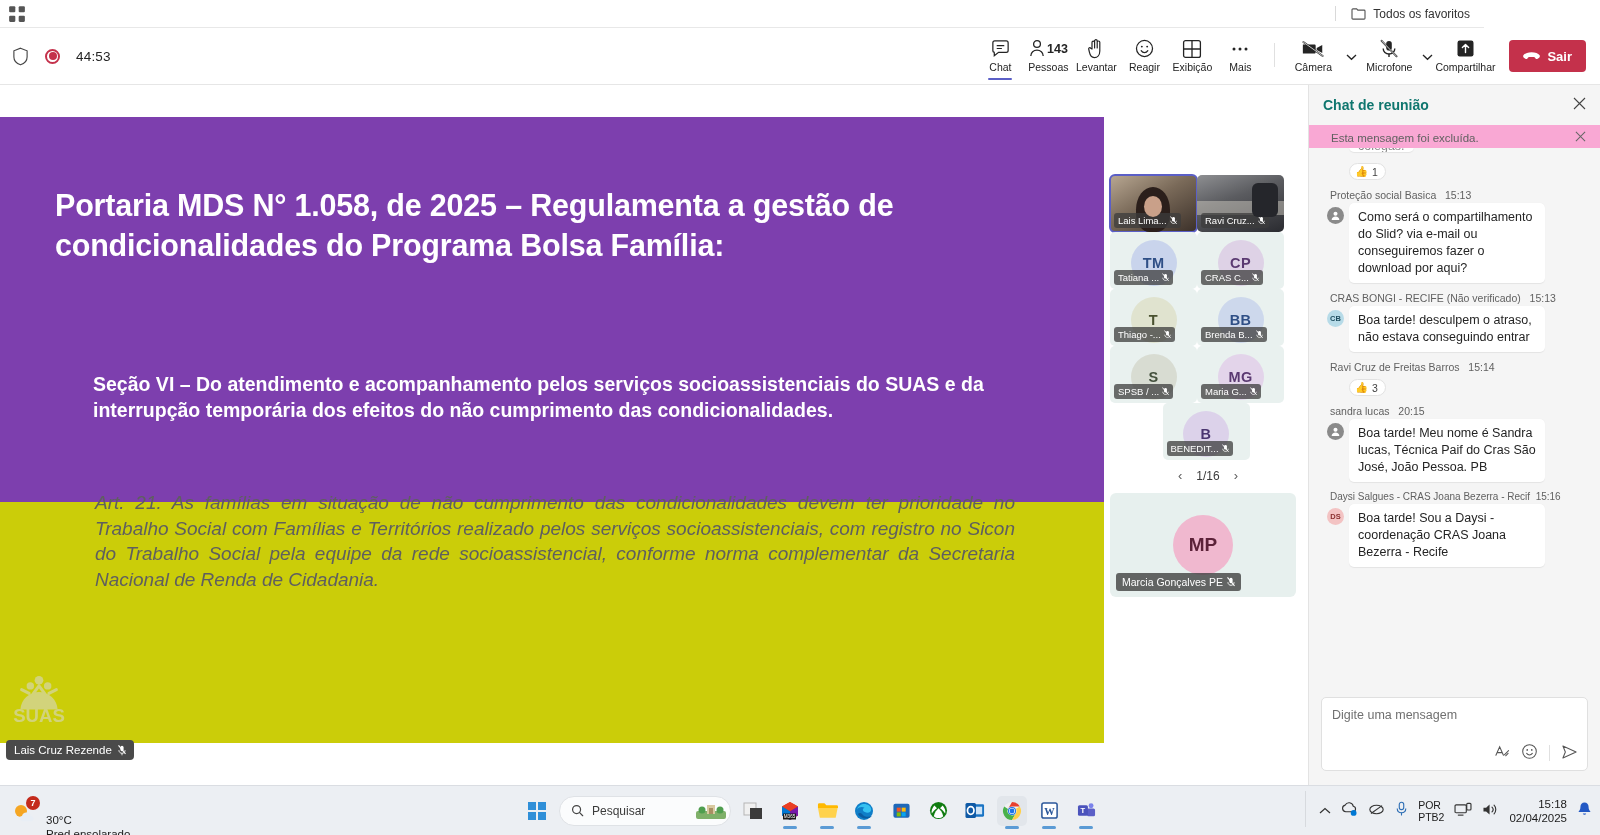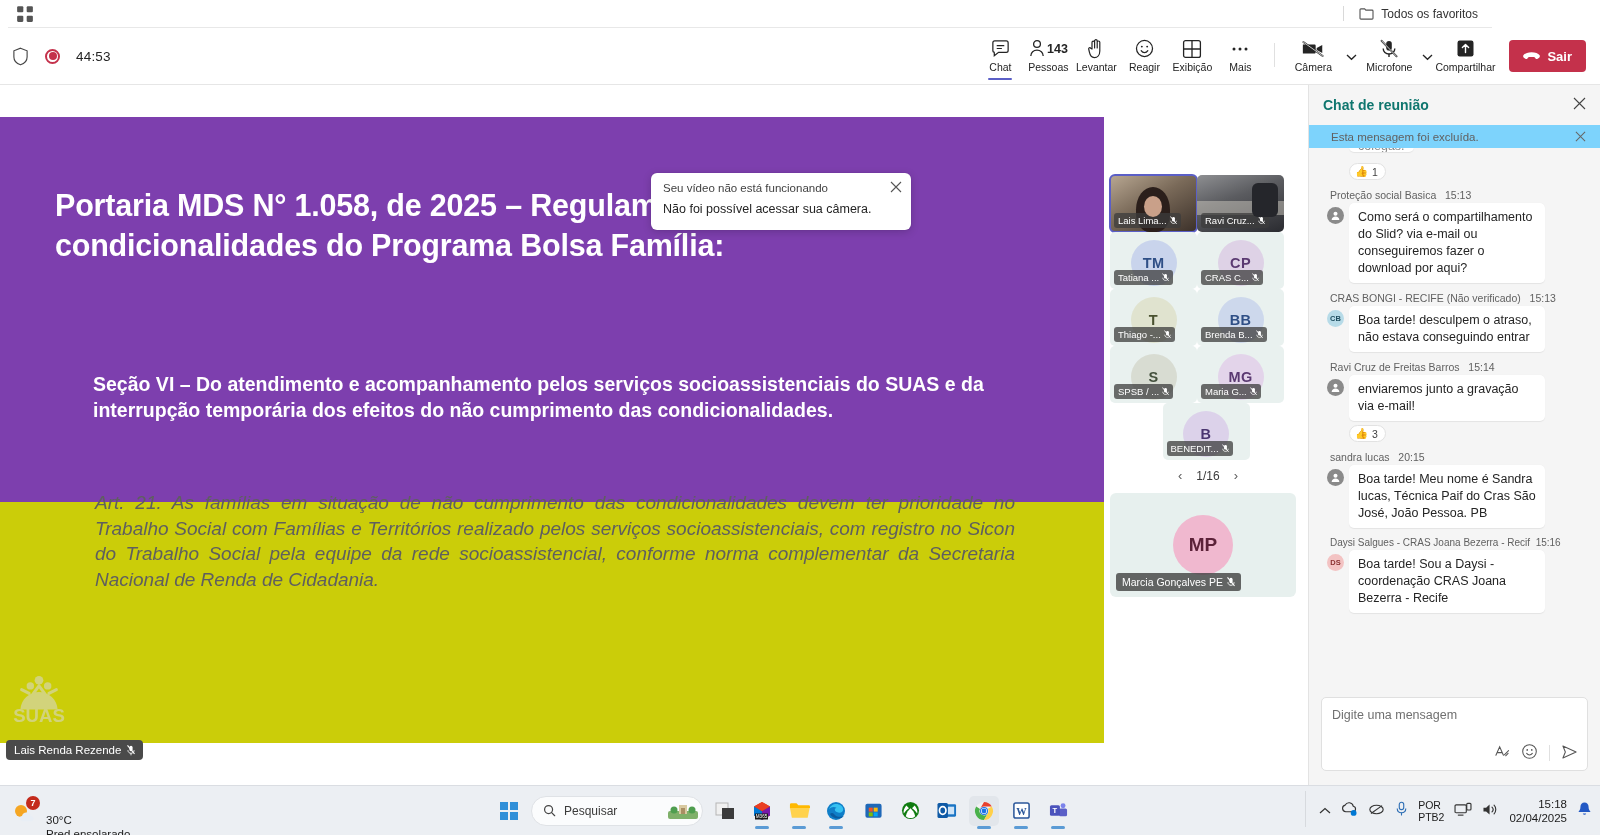--- a/index.html
+++ b/index.html
@@ -11,21 +11,20 @@
     font-size:13px;
     -webkit-font-smoothing:antialiased;
   }
   .app { position:relative; width:1600px; height:835px; }
 
   
   .fav-bar {
     position:absolute; left:0; top:0; width:1484px; height:28px;
     background:#fff; display:flex; align-items:center;
     border-bottom:1px solid #e8e8e8;
-    margin-left:8px;
   }
   .fav-left { padding-left:8px; display:flex; align-items:center; }
   .grid-icon { width:18px; height:18px; display:block; }
   .fav-right {
     margin-left:auto; display:flex; align-items:center; gap:7px;
     padding-right:14px; font-size:12px; color:#333;
   }
   .fav-sep { width:1px; height:15px; background:#d9d9d9; margin-right:8px; }
 
   
@@ -174,22 +173,22 @@
     background:#f5f5f5; border-left:1px solid #e3e3e3;
     display:flex; flex-direction:column;
   }
   .chat-hd {
     height:40px; display:flex; align-items:center; padding:0 14px;
     background:#f5f5f5;
   }
   .chat-hd .ti { font-size:14px; font-weight:700; color:#0f766e; }
   .chat-hd .x { margin-left:auto; cursor:pointer; color:#4a4a4a; }
   .chat-note {
-    display:flex; align-items:flex-start; padding:6px 14px 4px 22px;
-    font-size:11.5px; color:#616161; background:#7dd3fc;
+    display:flex; align-items:center; padding:6px 14px 4px 22px;
+    font-size:11.5px; color:#616161; background:#f9a8d4;
   }
   .chat-note .x { margin-left:auto; cursor:pointer; color:#555; }
   .chat-body { flex:1; overflow:hidden; padding:0 14px 0 18px; position:relative; }
   .msg { margin-bottom:9px; }
   .msg .meta { font-size:10.5px; color:#616161; margin-bottom:2px; padding-left:3px; }
   .msg .row { display:flex; gap:5px; align-items:flex-start; }
   .avsm {
     width:17px; height:17px; border-radius:50%; flex:0 0 17px; margin-top:4px;
     display:flex; align-items:center; justify-content:center;
     font-size:7.5px; font-weight:700; color:#fff; background:#8a8a8a;
@@ -224,21 +223,21 @@
   .wx { display:flex; align-items:center; gap:8px; padding-left:12px; }
   .wx .sun { position:relative; width:26px; height:24px; }
   .wx .badge {
     position:absolute; right:-2px; top:-3px; width:14px; height:14px; border-radius:50%;
     background:#c42b1c; color:#fff; font-size:9px; font-weight:700;
     display:flex; align-items:center; justify-content:center;
   }
   .wx .tx { line-height:14px;margin-top:32px; }
   .wx .t1 { font-size:11.5px; color:#1b1b1b; }
   .wx .t2 { font-size:11.5px; color:#1b1b1b; }
-  .tb-center { position:absolute; left:494px; display:flex; align-items:center; gap:7px; }
+  .tb-center { position:absolute; left:522px; display:flex; align-items:center; gap:7px; }
   .search-pill {
     width:172px; height:30px; border-radius:16px; background:#fbfcfd;
     border:1px solid #dfe2e6; display:flex; align-items:center; gap:8px;
     padding:0 8px 0 11px; font-size:12px; color:#3b3b3b; position:relative;
   }
   .tb-icon { width:30px; height:30px; display:flex; align-items:center; justify-content:center;
              border-radius:5px; position:relative; cursor:pointer; }
   .tb-icon.open::after{
     content:""; position:absolute; bottom:-3px; left:50%; transform:translateX(-50%);
     width:14px; height:3px; border-radius:2px; background:#5b9bd5;
@@ -416,21 +415,21 @@
       <svg class="suas-logo" viewBox="0 0 100 100">
         <path d="M50 34c16 0 29 12 30 28H20c1-16 14-28 30-28z" fill="#d8d8d8"></path>
         <circle cx="36" cy="24" r="6" fill="#d8d8d8"></circle>
         <circle cx="64" cy="24" r="6" fill="#d8d8d8"></circle>
         <circle cx="50" cy="15" r="7" fill="#d8d8d8"></circle>
         <path d="M22 30l12 6M78 30l-12 6M50 24l-9 12M50 24l9 12" stroke="#d8d8d8" stroke-width="5" stroke-linecap="round"></path>
         <text x="50" y="82" font-family="Liberation Sans, sans-serif" font-size="30" font-weight="bold" fill="#d8d8d8" text-anchor="middle">SUAS</text>
       </svg>
     </div>
     <div class="pres-name">
-      <span>Lais Renda Rezende</span>
+      <span>Lais Cruz Rezende</span>
       <svg width="8" height="11" viewBox="0 0 8 11">
         <rect x="2.4" y=".8" width="3.2" height="5.4" rx="1.6" fill="#fff"></rect>
         <path d="M.9 5.2c0 1.8 1.4 3.1 3.1 3.1s3.1-1.3 3.1-3.1" fill="none" stroke="#fff" stroke-width=".9"></path>
         <path d="M4 8.3v2" stroke="#fff" stroke-width=".9"></path>
         <path d="M.5.4l7 8.4" stroke="#fff" stroke-width="1.1"></path>
       </svg>
     </div>
 
     <div class="roster">
       <div class="tilewrap">
@@ -555,29 +554,20 @@
           <span>Marcia Gonçalves PE</span>
           <svg width="8" height="11" viewBox="0 0 8 11">
               <rect x="2.4" y=".8" width="3.2" height="5.4" rx="1.6" fill="#fff"></rect>
               <path d="M.9 5.2c0 1.8 1.4 3.1 3.1 3.1s3.1-1.3 3.1-3.1" fill="none" stroke="#fff" stroke-width=".9"></path>
               <path d="M.5.4l7 8.4" stroke="#fff" stroke-width="1.1"></path>
             </svg>
         </div>
       </div>
     </div>
 
-    <div class="toast">
-      <div class="t1">Seu vídeo não está funcionando</div>
-      <div class="t2">Não foi possível acessar sua câmera.</div>
-      <span class="x">
-        <svg width="12" height="12" viewBox="0 0 12 12">
-            <path d="M1 1l10 10M11 1L1 11" stroke="#555" stroke-width="1.1"></path>
-          </svg>
-      </span>
-    </div>
   </div>
 
   <div class="chat">
     <div class="chat-hd">
       <span class="ti">Chat de reunião</span>
       <span class="x">
         <svg width="13" height="13" viewBox="0 0 13 13">
             <path d="M1 1l11 11M12 1L1 12" stroke="#444" stroke-width="1.1"></path>
           </svg>
       </span>
@@ -629,29 +619,20 @@
         <div class="row">
           <div class="avsm" style="background:#b7dbe8;color:#1f4e60">CB</div>
           <div class="bub">Boa tarde! desculpem o atraso, não estava conseguindo entrar</div>
         </div>
       </div>
 
       <div class="msg">
         <div class="meta">
           <span>Ravi Cruz de Freitas Barros</span>
           &nbsp;&nbsp;<span>15:14</span>
-        </div>
-        <div class="row">
-          <div class="avsm">
-            <svg width="11" height="11" viewBox="0 0 12 12">
-                <circle cx="6" cy="4" r="2.2" fill="#fff"></circle>
-                <path d="M1.8 11c0-2.3 1.9-3.8 4.2-3.8S10.2 8.7 10.2 11" fill="#fff"></path>
-              </svg>
-          </div>
-          <div class="bub">enviaremos junto a gravação via e-mail!</div>
         </div>
         <div class="react">
           <span>👍</span>
           <span>3</span>
         </div>
       </div>
 
       <div class="msg">
         <div class="meta">
           <span>sandra lucas</span>

